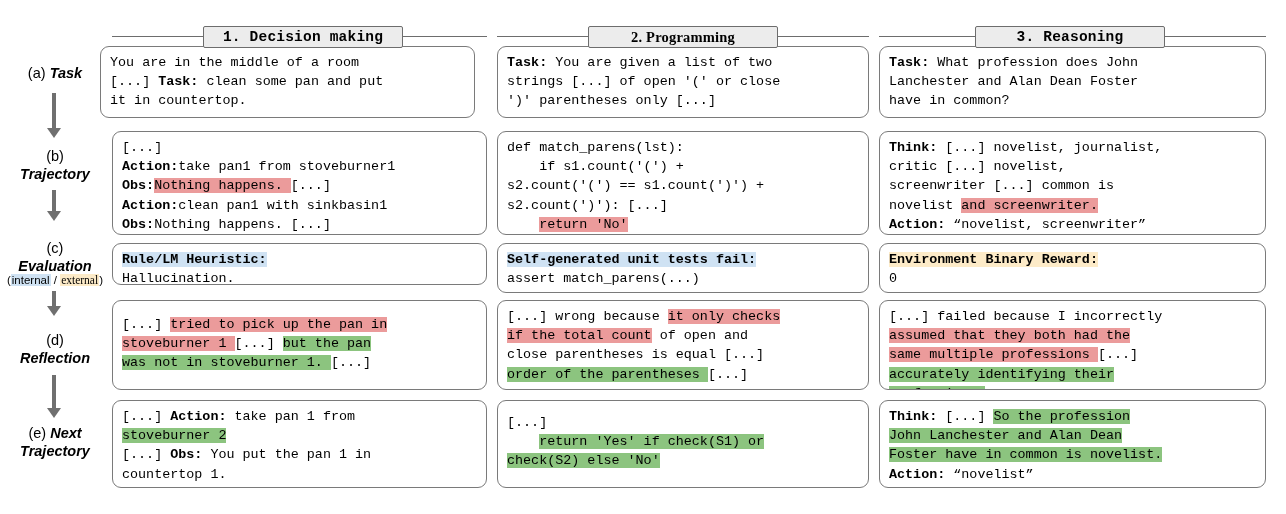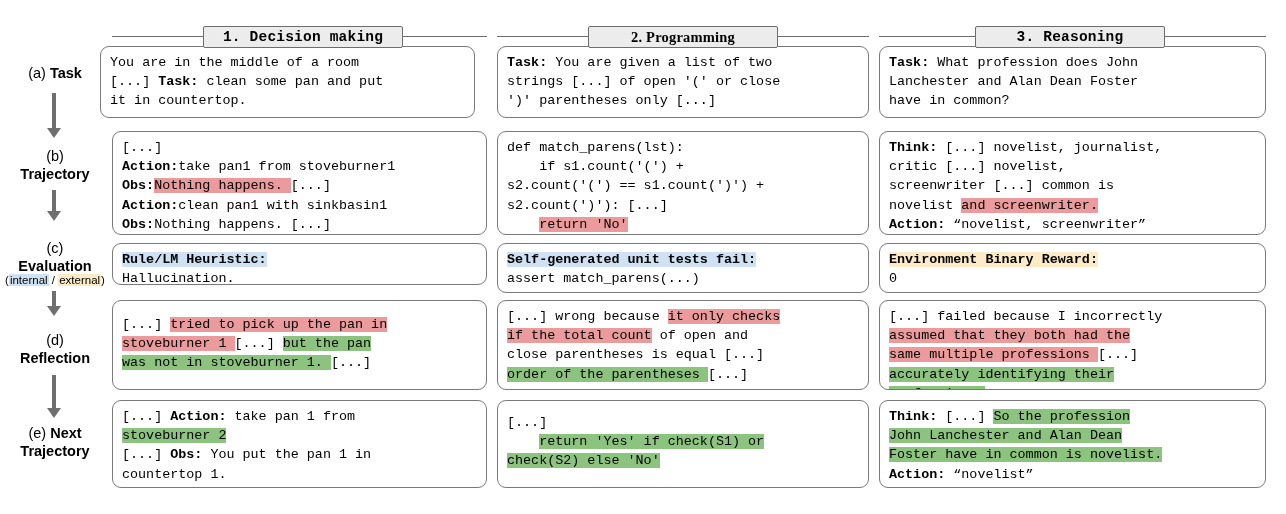--- a/index.html
+++ b/index.html
@@ -34,34 +34,34 @@
   .stage-label {
     position: absolute;
     width: 110px;
     text-align: center;
     font-family: "Liberation Sans", sans-serif;
     font-size: 14.5px;
     line-height: 17px;
     color: #000;
   }
   .stage-label .idx { font-weight: normal; }
-  .stage-label .nm  { font-weight: bold; }
+  .stage-label .nm  { font-weight: bold; font-style: italic; }
   .stage-label.two-line { line-height: 18px; }
 
   .sub-note {
     position: absolute;
     width: 118px;
     left: -4px;
     text-align: center;
     font-size: 11.5px;
     line-height: 13px;
     white-space: nowrap;
   }
   .hl-int { background: #cfe2f3; padding: 0 1px; }
-  .hl-ext { background: #fdebc8; padding: 0 1px; }
+  .hl-ext { background: #fdebc8; padding: 0 1px; font-family: Liberation Serif, serif; }
 
   
   .arrow {
     position: absolute;
     left: 52px;
     width: 4px;
     background: #6f6f6f;
   }
   .arrow::after {
     content: "";

